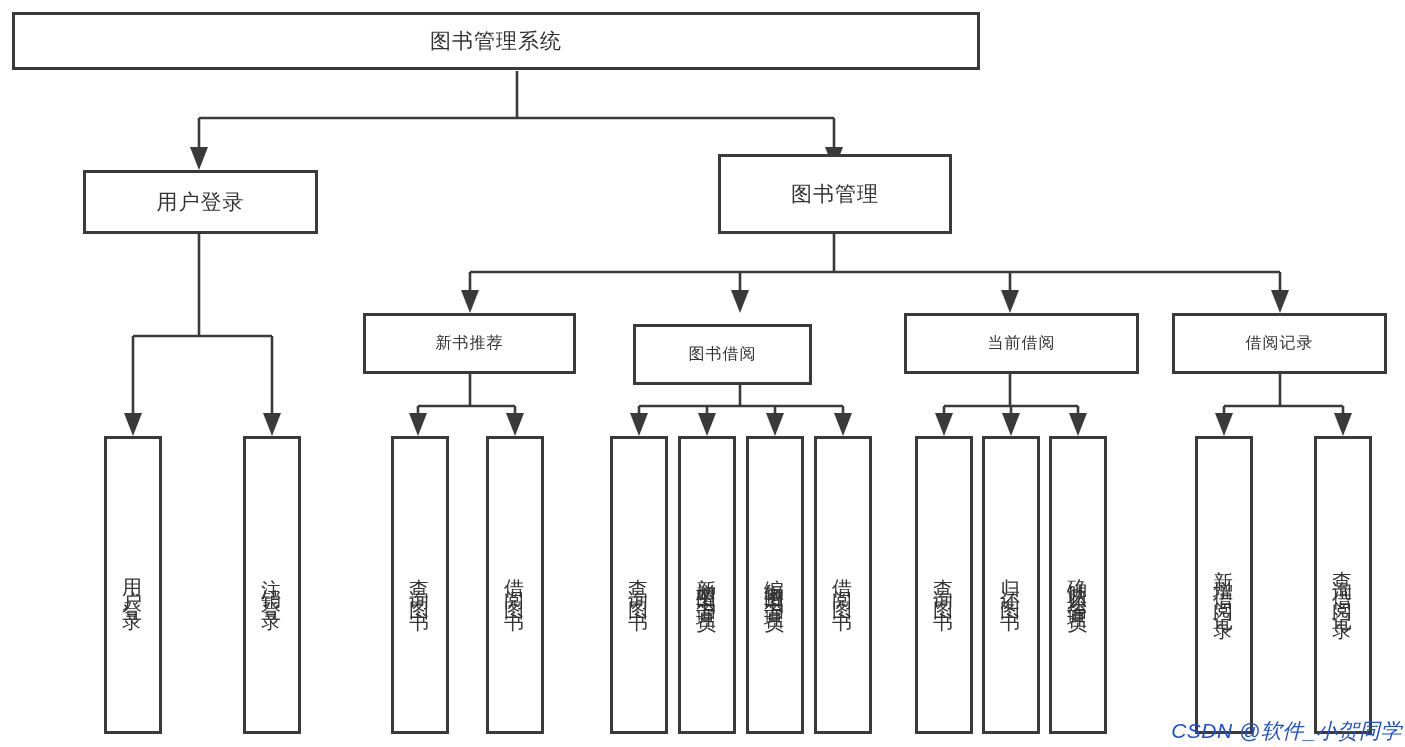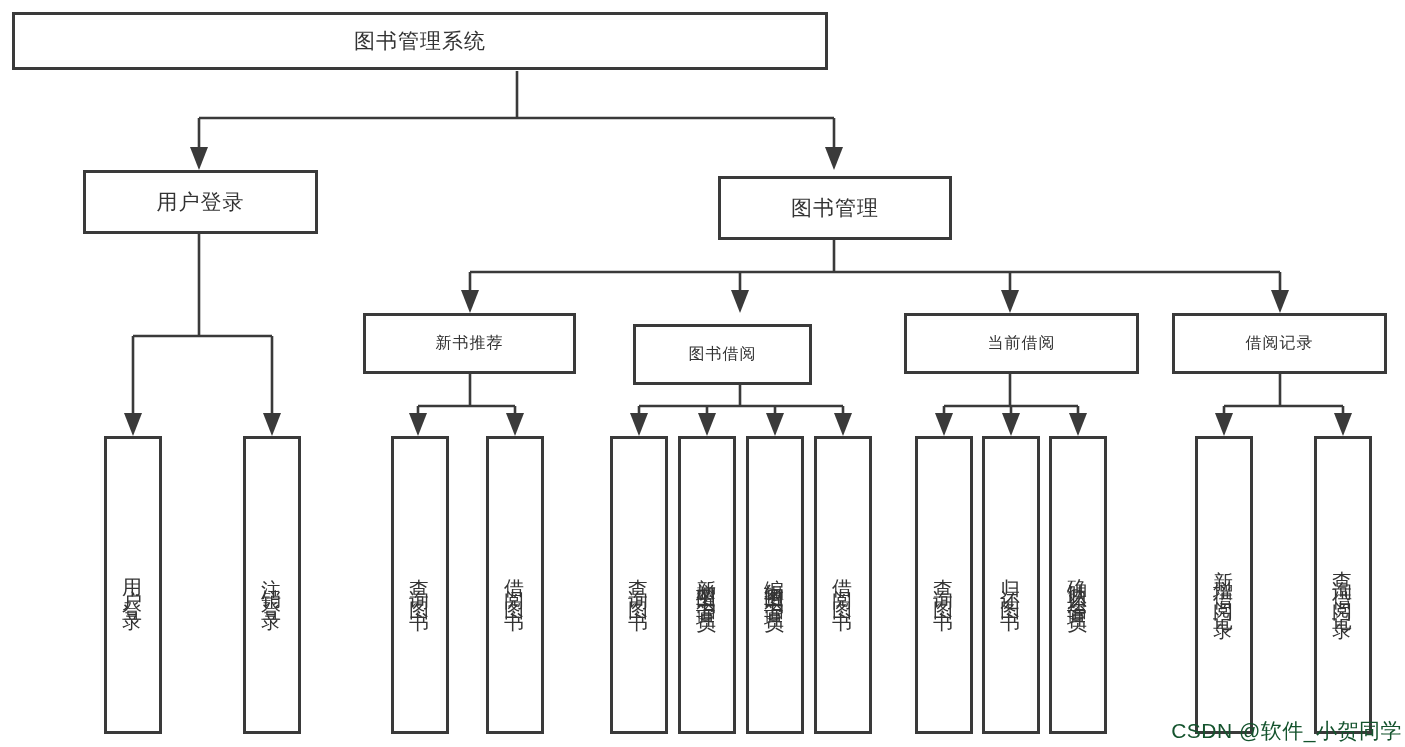--- a/index.html
+++ b/index.html
@@ -47,24 +47,25 @@
     width: 58px;
     height: 298px;
   }
   .vbox.ls-m { letter-spacing: 10px; }
   .vbox.ls-l { letter-spacing: 5px; }
   #watermark {
     position: absolute;
     right: 3px;
     bottom: 2px;
     font-size: 21px;
-    color: #14532d;
+    color: #1d4ed8;
     letter-spacing: 0.5px;
     z-index: 5;
     white-space: nowrap;
+    font-style: italic;
   }
 </style>
 </head>
 <body>
 
 <div id="diagram">
 
   <svg id="connector-svg" width="1405" height="747" viewBox="0 0 1405 747">
       <line x1="517" y1="71" x2="517" y2="118" stroke="#3a3a3a" stroke-width="2.6"></line>
       <line x1="199" y1="118" x2="834" y2="118" stroke="#3a3a3a" stroke-width="2.6"></line>
@@ -113,24 +114,24 @@
       <line x1="1011" y1="406" x2="1011" y2="421" stroke="#3a3a3a" stroke-width="2.6"></line>
       <polygon points="1002,413 1020,413 1011,436" fill="#3a3a3a"></polygon>
       <line x1="1078" y1="406" x2="1078" y2="421" stroke="#3a3a3a" stroke-width="2.6"></line>
       <polygon points="1069,413 1087,413 1078,436" fill="#3a3a3a"></polygon>
       <line x1="1224" y1="406" x2="1224" y2="421" stroke="#3a3a3a" stroke-width="2.6"></line>
       <polygon points="1215,413 1233,413 1224,436" fill="#3a3a3a"></polygon>
       <line x1="1343" y1="406" x2="1343" y2="421" stroke="#3a3a3a" stroke-width="2.6"></line>
       <polygon points="1334,413 1352,413 1343,436" fill="#3a3a3a"></polygon>
     </svg>
 
-  <div class="hbox" style="left:12px;top:12px;width:816px;height:58px">图书管理系统</div>
+  <div class="hbox" style="left:12px;top:12px;width:968px;height:58px">图书管理系统</div>
 
   <div class="hbox" style="left:83px;top:170px;width:235px;height:64px">用户登录</div>
-  <div class="hbox" style="left:718px;top:176px;width:234px;height:64px">图书管理</div>
+  <div class="hbox" style="left:718px;top:154px;width:234px;height:80px">图书管理</div>
 
   <div class="hbox small" style="left:363px;top:313px;width:213px;height:61px">新书推荐</div>
   <div class="hbox small" style="left:633px;top:324px;width:179px;height:61px">图书借阅</div>
   <div class="hbox small" style="left:904px;top:313px;width:235px;height:61px">当前借阅</div>
   <div class="hbox small" style="left:1172px;top:313px;width:215px;height:61px">借阅记录</div>
 
   <div class="vbox" style="left:104px">用户登录</div>
   <div class="vbox" style="left:243px">注销登录</div>
   <div class="vbox" style="left:391px">查询图书</div>
   <div class="vbox" style="left:486px">借阅图书</div>

